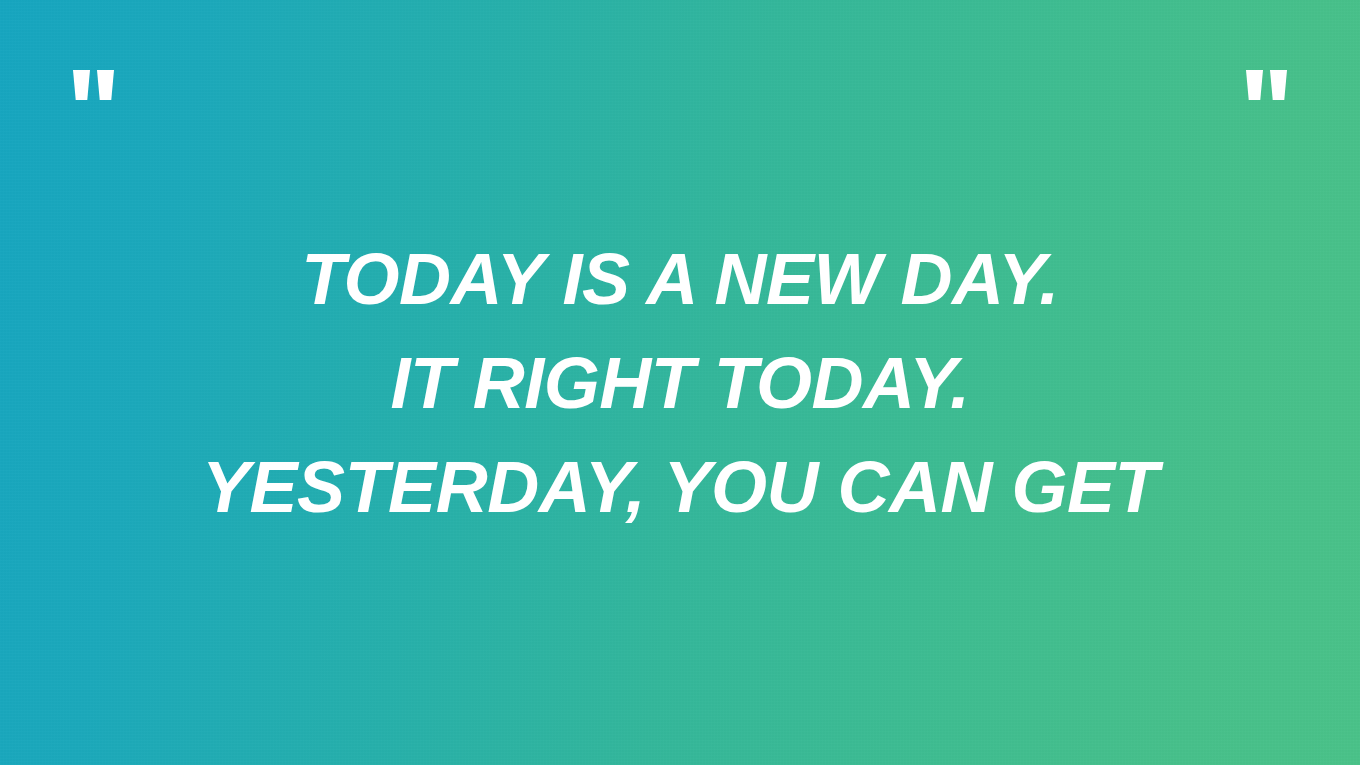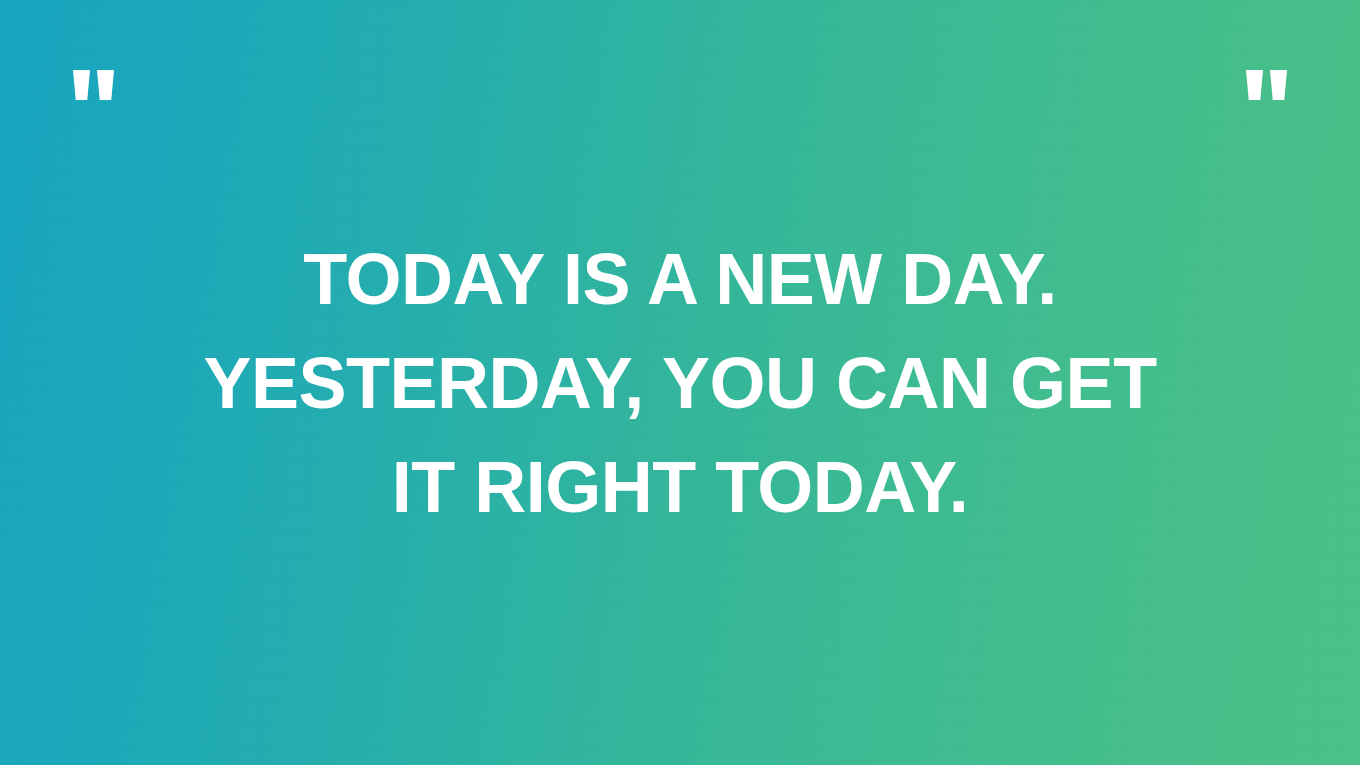--- a/index.html
+++ b/index.html
@@ -76,20 +76,21 @@
     font-weight: 700;
     font-size: 72px;
     line-height: 104px;
     letter-spacing: -0.5px;
     text-transform: uppercase;
     white-space: nowrap;
   }
 
   #quote-text .line {
     display: block;
+    font-style: italic;
   }
 
   #attribution {
     margin: 0;
     padding-top: 74px;
     text-align: center;
     color: #ffffff;
     font-family: "Liberation Sans", sans-serif;
     font-weight: 700;
     font-size: 23px;
@@ -112,20 +113,20 @@
 
   <div class="quote-mark" id="quote-mark-right">
     <span class="bar"></span>
     <span class="bar"></span>
   </div>
 
   <div id="quote-content">
 
     <blockquote id="quote-text">
       <span class="line">Today is a new day.</span>
+      <span class="line">it right today.</span>
       <span class="line">yesterday, you can get</span>
-      <span class="line">it right today.</span>
     </blockquote>
 
 
   </div>
 
 </div>
 
 </body></html>

